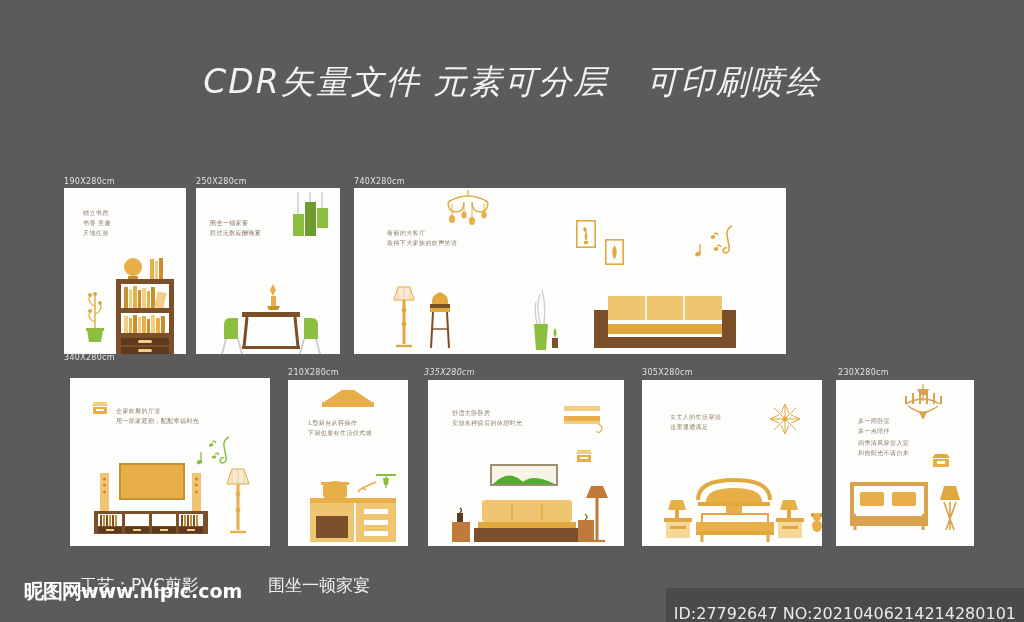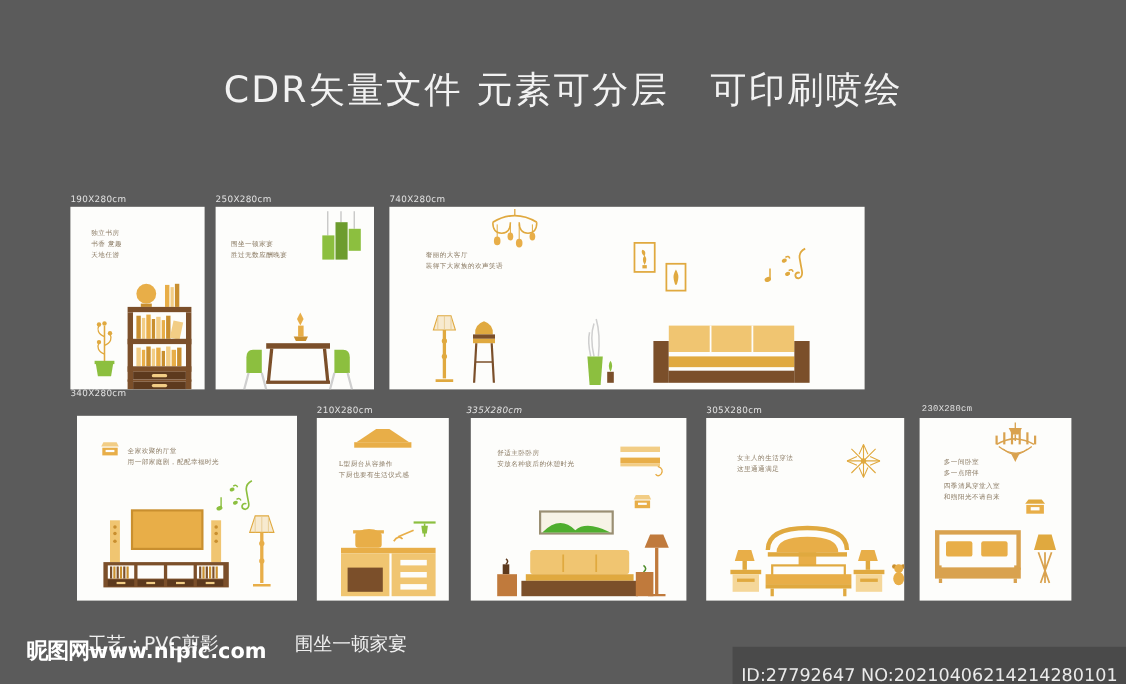--- a/index.html
+++ b/index.html
@@ -10,20 +10,21 @@
     position:relative;
   }
   #stage{position:absolute;inset:0;}
 
   
   .page-title{
     position:absolute;left:0;top:60px;width:1024px;
     text-align:center;color:#f2f2f2;font-size:33px;letter-spacing:2px;
     font-family:"DejaVu Sans","Liberation Sans",sans-serif;
     white-space:pre;
+    font-style:italic;
   }
 
   
   .panel{position:absolute;background:#fdfdfb;overflow:hidden;}
   .panel-label{
     position:absolute;color:#e2e2e2;font-size:8px;letter-spacing:.3px;
     font-family:"DejaVu Sans","Liberation Sans",sans-serif;
   }
   .cap{
     position:absolute;color:#8a7a63;line-height:1.65;white-space:pre-line;
@@ -494,21 +495,21 @@
     <div class="art" style="left:168px;top:132px;">
       <svg width="14" height="20" viewBox="0 0 14 20">
         <circle cx="3" cy="3" r="2" fill="#c98f2f"></circle>
           <circle cx="11" cy="3" r="2" fill="#c98f2f"></circle>
         <circle cx="7" cy="5" r="4" fill="#e8ae48"></circle>
         <ellipse cx="7" cy="14" rx="5" ry="6" fill="#e8ae48"></ellipse>
       </svg>
     </div>
   </div>
 
-  <div class="panel-label" style="left:838px;top:368px;font-family:Liberation Mono, monospace;">230X280cm</div>
+  <div class="panel-label" style="left:838px;top:368px;">230X280cm</div>
   <div class="panel" style="left:836px;top:380px;width:138px;height:166px;">
     <div class="cap" style="left:22px;top:36px;">多一间卧室
 多一点陪伴</div>
     <div class="cap" style="left:22px;top:58px;">四季清风穿堂入室
 和煦阳光不请自来</div>
 
     <div class="art" style="left:62px;top:4px;">
       <svg width="50" height="40" viewBox="0 0 50 40">
         <path d="M25 0 V5" stroke="#d9a24f" stroke-width="1.2"></path>
         <path d="M19 5 h12 l-3 6 h-6 Z" fill="#d9a24f"></path>

